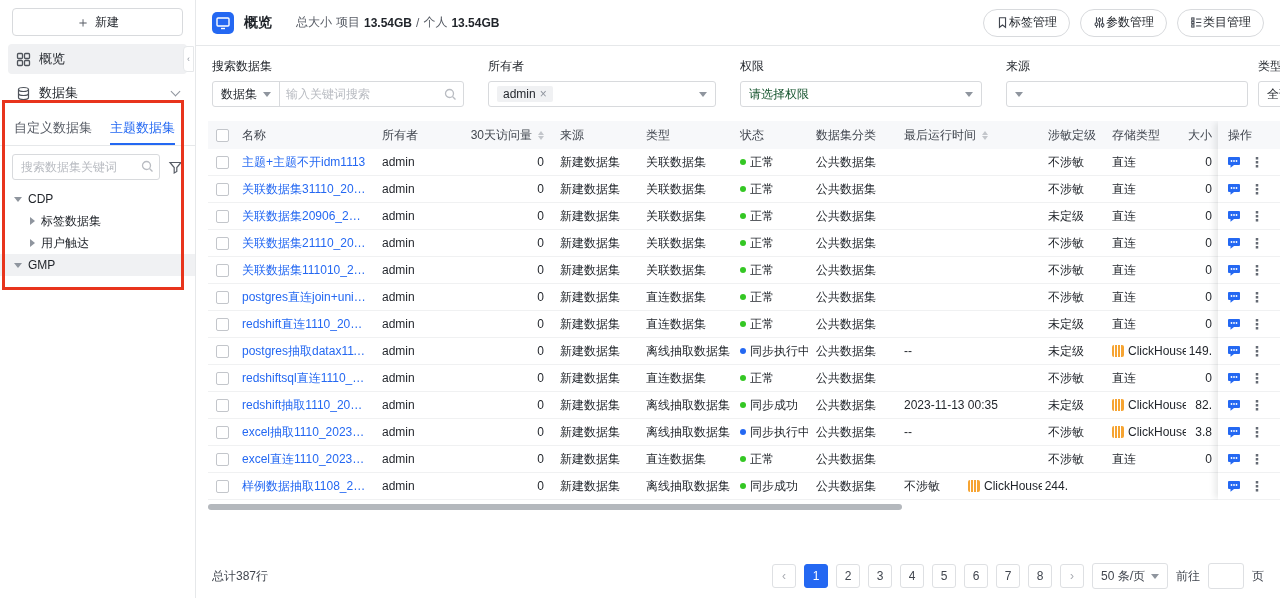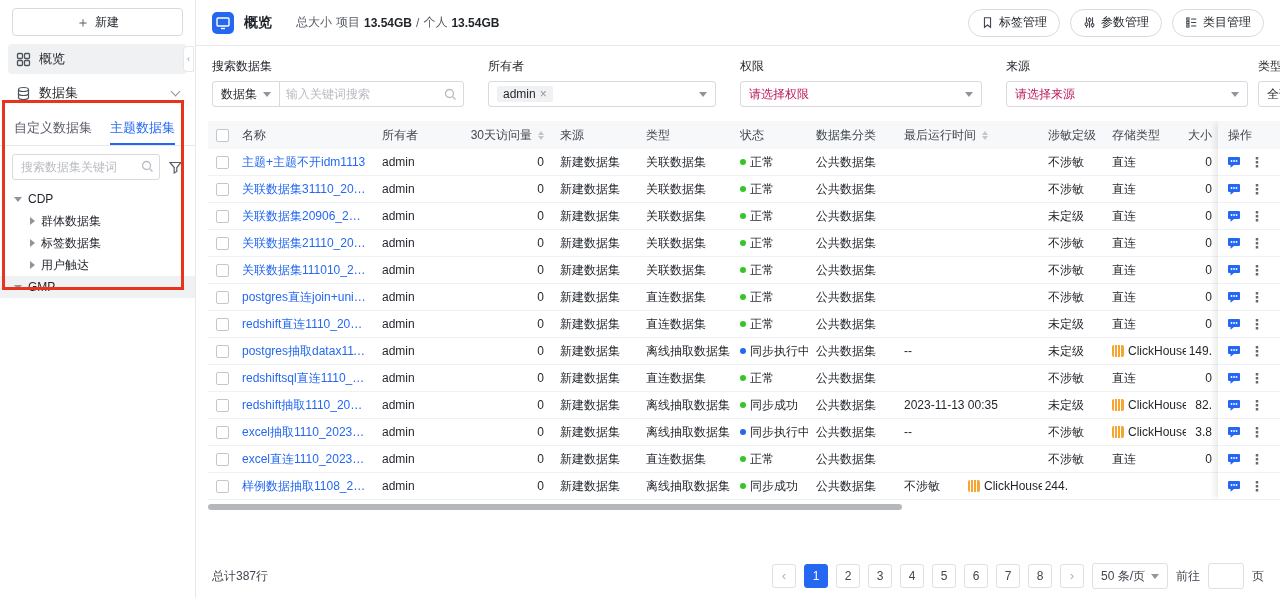--- a/index.html
+++ b/index.html
@@ -32,30 +32,30 @@
 .annotation{position:absolute;left:2px;top:100px;width:182px;height:190px;border:3px solid #e8341c;z-index:9;pointer-events:none}
 .handle{position:absolute;right:1px;top:46px;width:11px;height:26px;border:1px solid #e6e8ea;border-radius:4px 0 0 4px;background:#fff;display:flex;align-items:center;justify-content:center;color:#8f959e;font-size:9px;cursor:pointer;z-index:3}
 
 
 .main{flex:1;display:flex;flex-direction:column;min-width:0}
 .m-header{height:46px;border-bottom:1px solid #e6e8ea;display:flex;align-items:center;padding:0 16px;gap:10px;flex-shrink:0}
 .m-title{font-size:14px;font-weight:bold}
 .m-size{display:flex;align-items:center;gap:4px;margin-left:14px;color:#585d66;font-size:12px}
 .m-size b{color:#1f2329}
 .m-actions{margin-left:auto;display:flex;gap:10px}
-.pill{height:28px;border:1px solid #d8dadd;border-radius:14px;background:#fff;display:flex;align-items:center;gap:5px;padding:0 12px;font-size:12px;color:#1f2329;cursor:pointer}
+.pill{height:28px;border:1px solid #d8dadd;border-radius:14px;background:#fff;display:flex;align-items:center;padding:0 12px;font-size:12px;color:#1f2329;cursor:pointer}
 
 
 .filters{padding:12px 16px 14px;display:flex;gap:10px;flex-shrink:0}
 .f-row{display:flex;gap:24px;align-items:flex-end}
 .f-group{display:flex;flex-direction:column;gap:6px}
 .f-label{font-size:12px;color:#1f2329}
 .control{height:26px;border:1px solid #d8dadd;border-radius:3px;background:#fff;display:flex;align-items:center;padding:0 8px;gap:6px;font-size:12px;cursor:pointer}
 .control .val{flex:1;color:#1f2329}
-.control .ph{flex:1;color:#be185d}
+.control .ph{flex:1;color:#14532d}
 .caret{width:0;height:0;border-left:4px solid transparent;border-right:4px solid transparent;border-top:5px solid #8f959e;flex-shrink:0}
 .combo{display:flex;height:26px;border:1px solid #d8dadd;border-radius:3px;overflow:hidden;align-items:center}
 .combo .csel{display:flex;align-items:center;gap:6px;padding:0 8px;border-right:1px solid #d8dadd;height:100%;cursor:pointer;color:#1f2329}
 .combo input{border:none;outline:none;flex:1;padding:0 6px;font-size:12px;min-width:0;height:100%}
 .combo .s-ico{margin-right:6px}
 .tag{display:flex;align-items:center;gap:4px;background:#f0f1f3;border-radius:2px;padding:1px 6px;font-size:12px;color:#1f2329}
 .tag .x{color:#8f959e;cursor:pointer;font-size:12px;line-height:1}
 .expand{display:flex;align-items:center;gap:5px;height:26px;cursor:pointer;color:#1f2329;margin-left:280px}
 .expand .chv{width:7px;height:7px;border-right:1.4px solid #41464f;border-bottom:1.4px solid #41464f;transform:rotate(45deg);margin-top:-4px}
 .confirm-btn{height:26px;padding:0 16px;border:1px solid #d8dadd;border-radius:3px;background:#fff;font-size:12px;cursor:pointer;margin-left:16px;color:#1f2329}
@@ -146,24 +146,20 @@
       </span>
       <svg width="15" height="15" viewBox="0 0 15 15">
         <path d="M2 2.5h11l-4.2 5v4l-2.6 1.5v-5.5z" fill="none" stroke="#585d66" stroke-width="1.2"></path>
       </svg>
     </div>
 
     <div class="tree">
         <div class="tree-row">
           <i class="tw-caret-down"></i>
           <span>CDP</span>
-        </div>
-        <div class="tree-row lv1">
-          <i class="tw-caret-right"></i>
-          <span>群体数据集</span>
         </div>
         <div class="tree-row lv1">
           <i class="tw-caret-right"></i>
           <span>标签数据集</span>
         </div>
         <div class="tree-row lv1">
           <i class="tw-caret-right"></i>
           <span>用户触达</span>
         </div>
         <div class="tree-row hl">
@@ -260,21 +256,20 @@
         <div class="f-group" style="width:242px">
           <span class="f-label">权限</span>
           <div class="control">
             <span class="ph">请选择权限</span>
             <i class="caret"></i>
           </div>
         </div>
         <div class="f-group" style="width:242px">
           <span class="f-label">来源</span>
           <div class="control">
-            <span class="ph">请选择来源</span>
             <i class="caret"></i>
           </div>
         </div>
       </div>
       <div class="f-row">
         <div class="f-group" style="width:252px">
           <span class="f-label">类型</span>
           <div class="control">
             <span class="val">全部</span>
             <i class="caret"></i>

